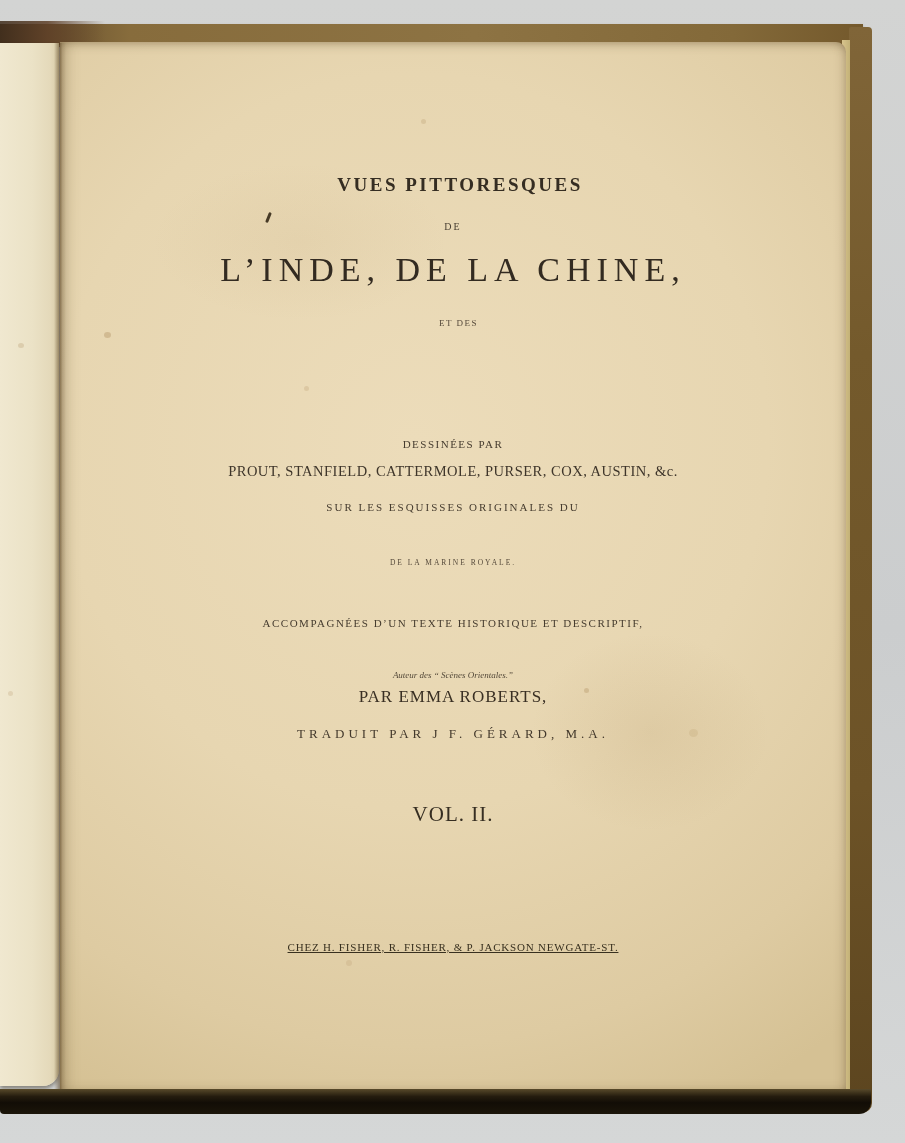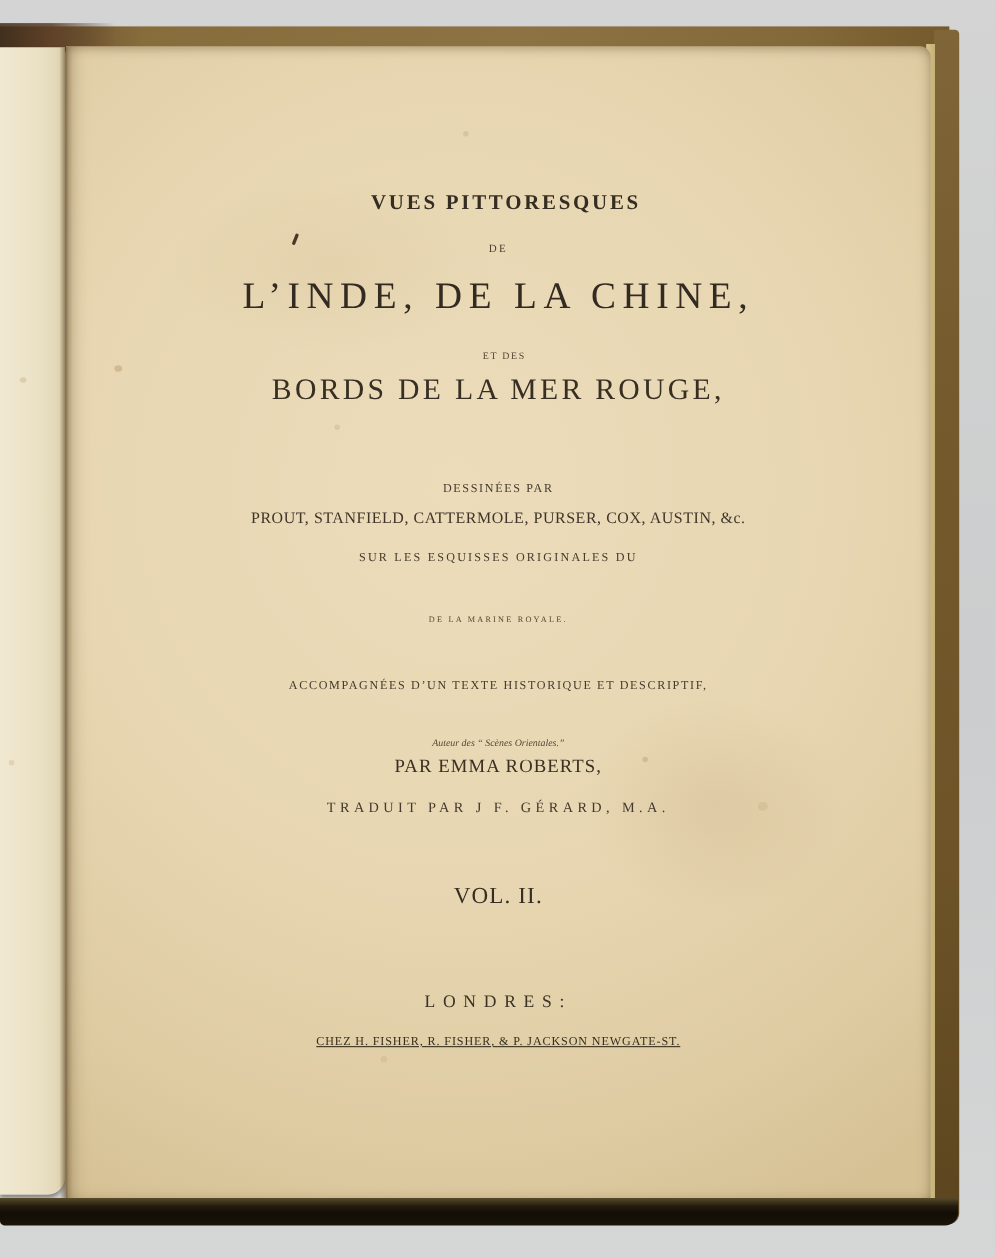--- a/index.html
+++ b/index.html
@@ -138,29 +138,27 @@
     <div class="spot s2"></div>
     <div class="spot s3"></div>
     <div class="spot s4"></div>
     <div class="spot s5"></div>
     <div class="spot s6"></div>
 
     <div class="line series-title">VUES PITTORESQUES</div>
     <div class="line de-label">DE</div>
     <div class="line main-title">L’INDE, DE LA CHINE,</div>
     <div class="line et-des-label">ET DES</div>
-    <div class="line subtitle">BORDS DE LA MER ROUGE,</div>
     <div class="line drawn-by">DESSINÉES PAR</div>
     <div class="line artists">PROUT, STANFIELD, CATTERMOLE, PURSER, COX, AUSTIN, &amp;c.</div>
     <div class="line sketches">SUR LES ESQUISSES ORIGINALES DU</div>
     <div class="line marine">DE LA MARINE ROYALE.</div>
     <div class="line accompanied">ACCOMPAGNÉES D’UN TEXTE HISTORIQUE ET DESCRIPTIF,</div>
     <div class="line author">PAR EMMA ROBERTS,</div>
     <div class="line author-note">Auteur des “ Scènes Orientales.”</div>
     <div class="line volume">VOL. II.</div>
     <div class="line translator">TRADUIT PAR J F. GÉRARD, M.A.</div>
-    <div class="line imprint-city">LONDRES:</div>
     <div class="line imprint-pub">CHEZ H. FISHER, R. FISHER, &amp; P. JACKSON  NEWGATE-ST.</div>
   </div>
 
   <div class="cover-bottom"></div>
 
 </div>
 
 </body></html>

